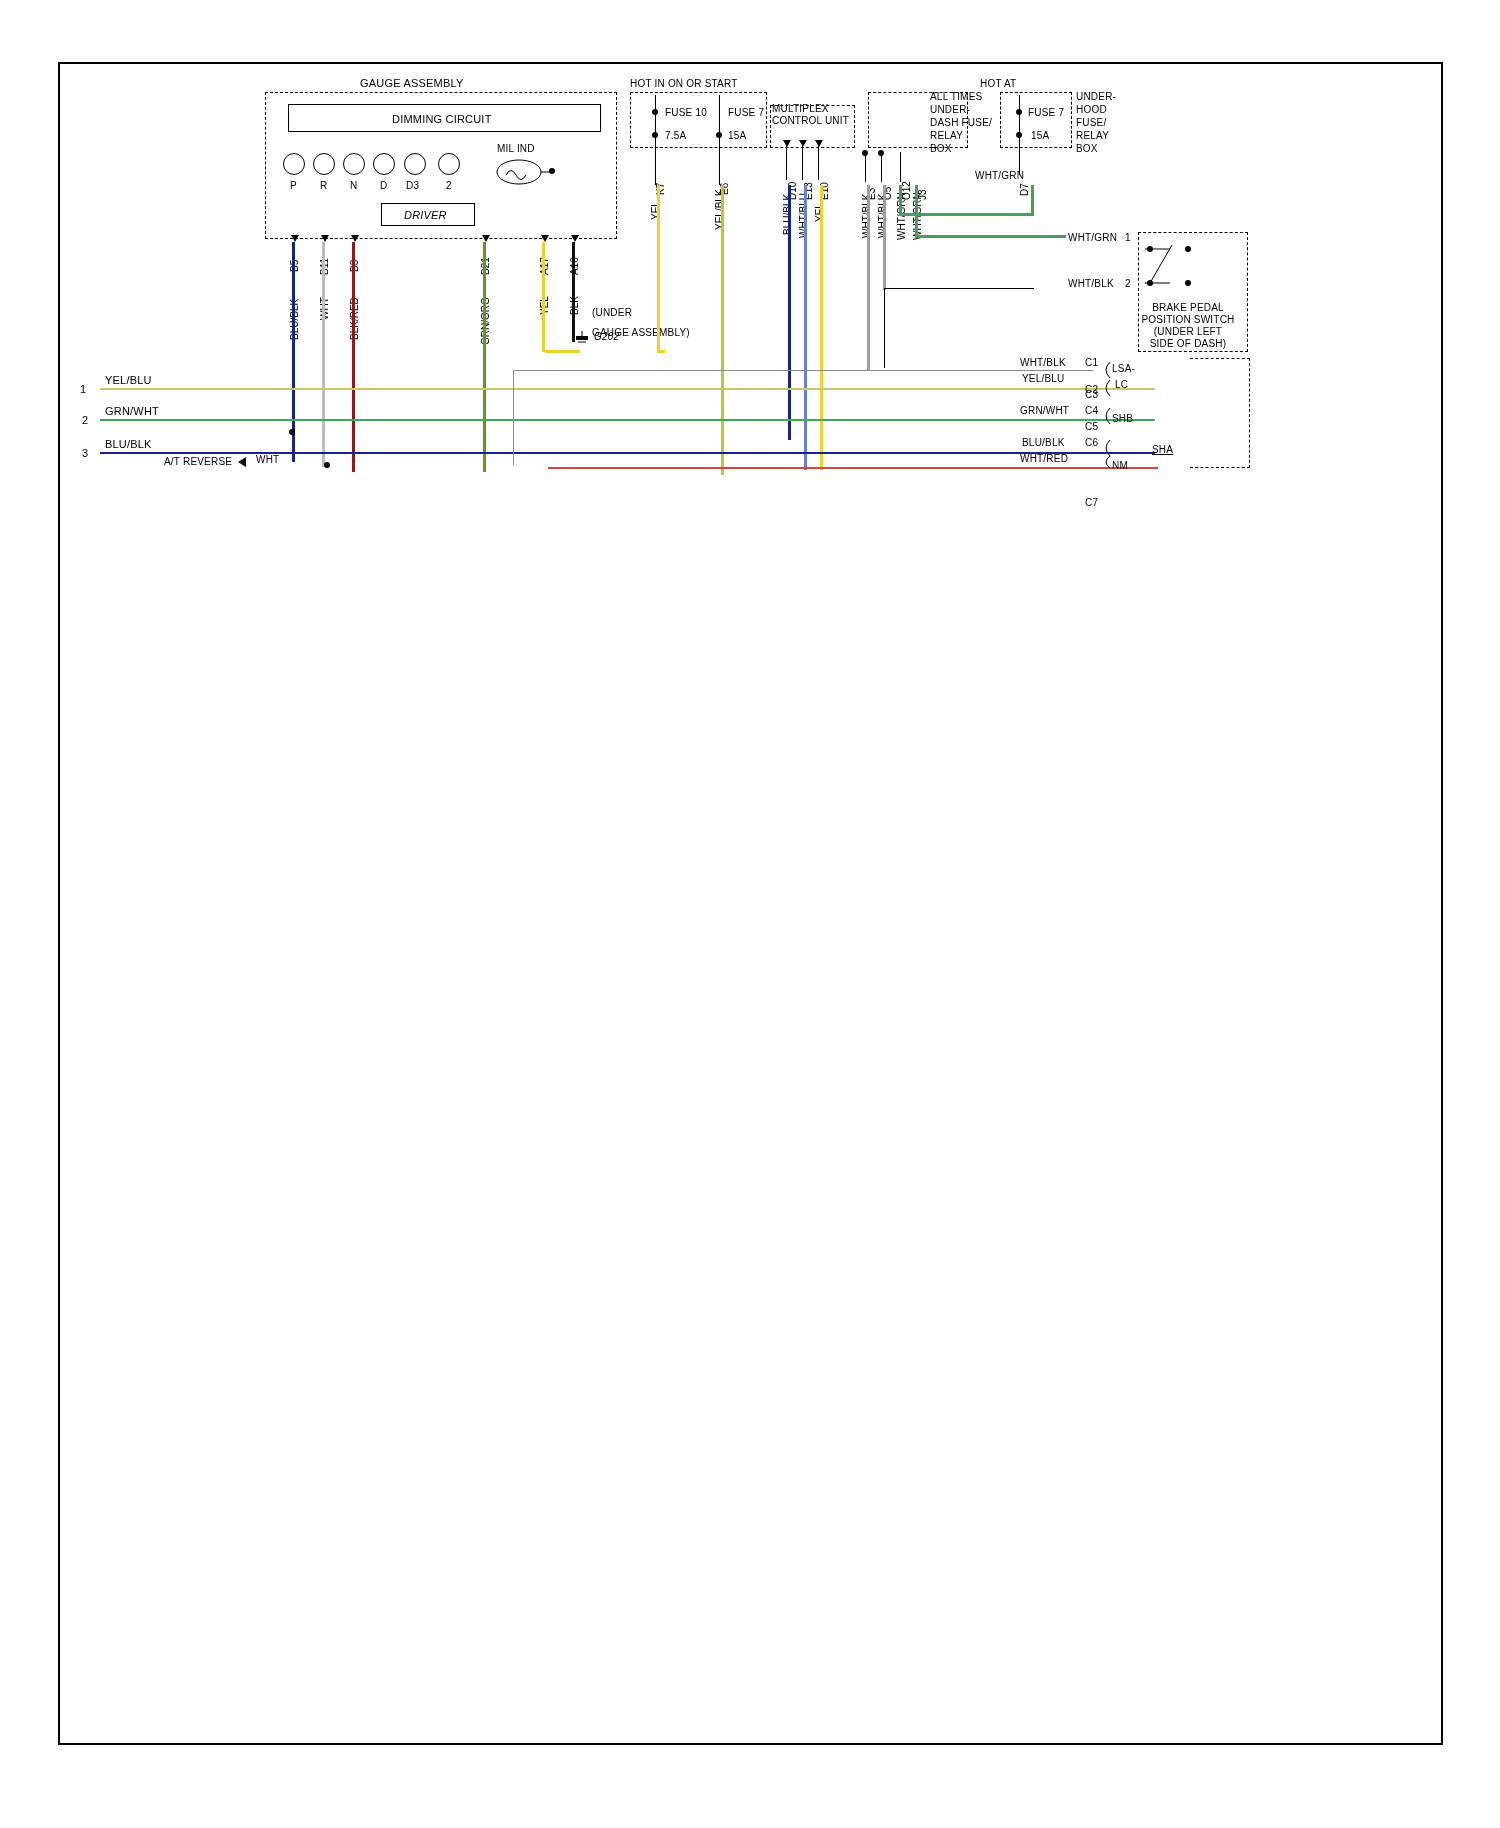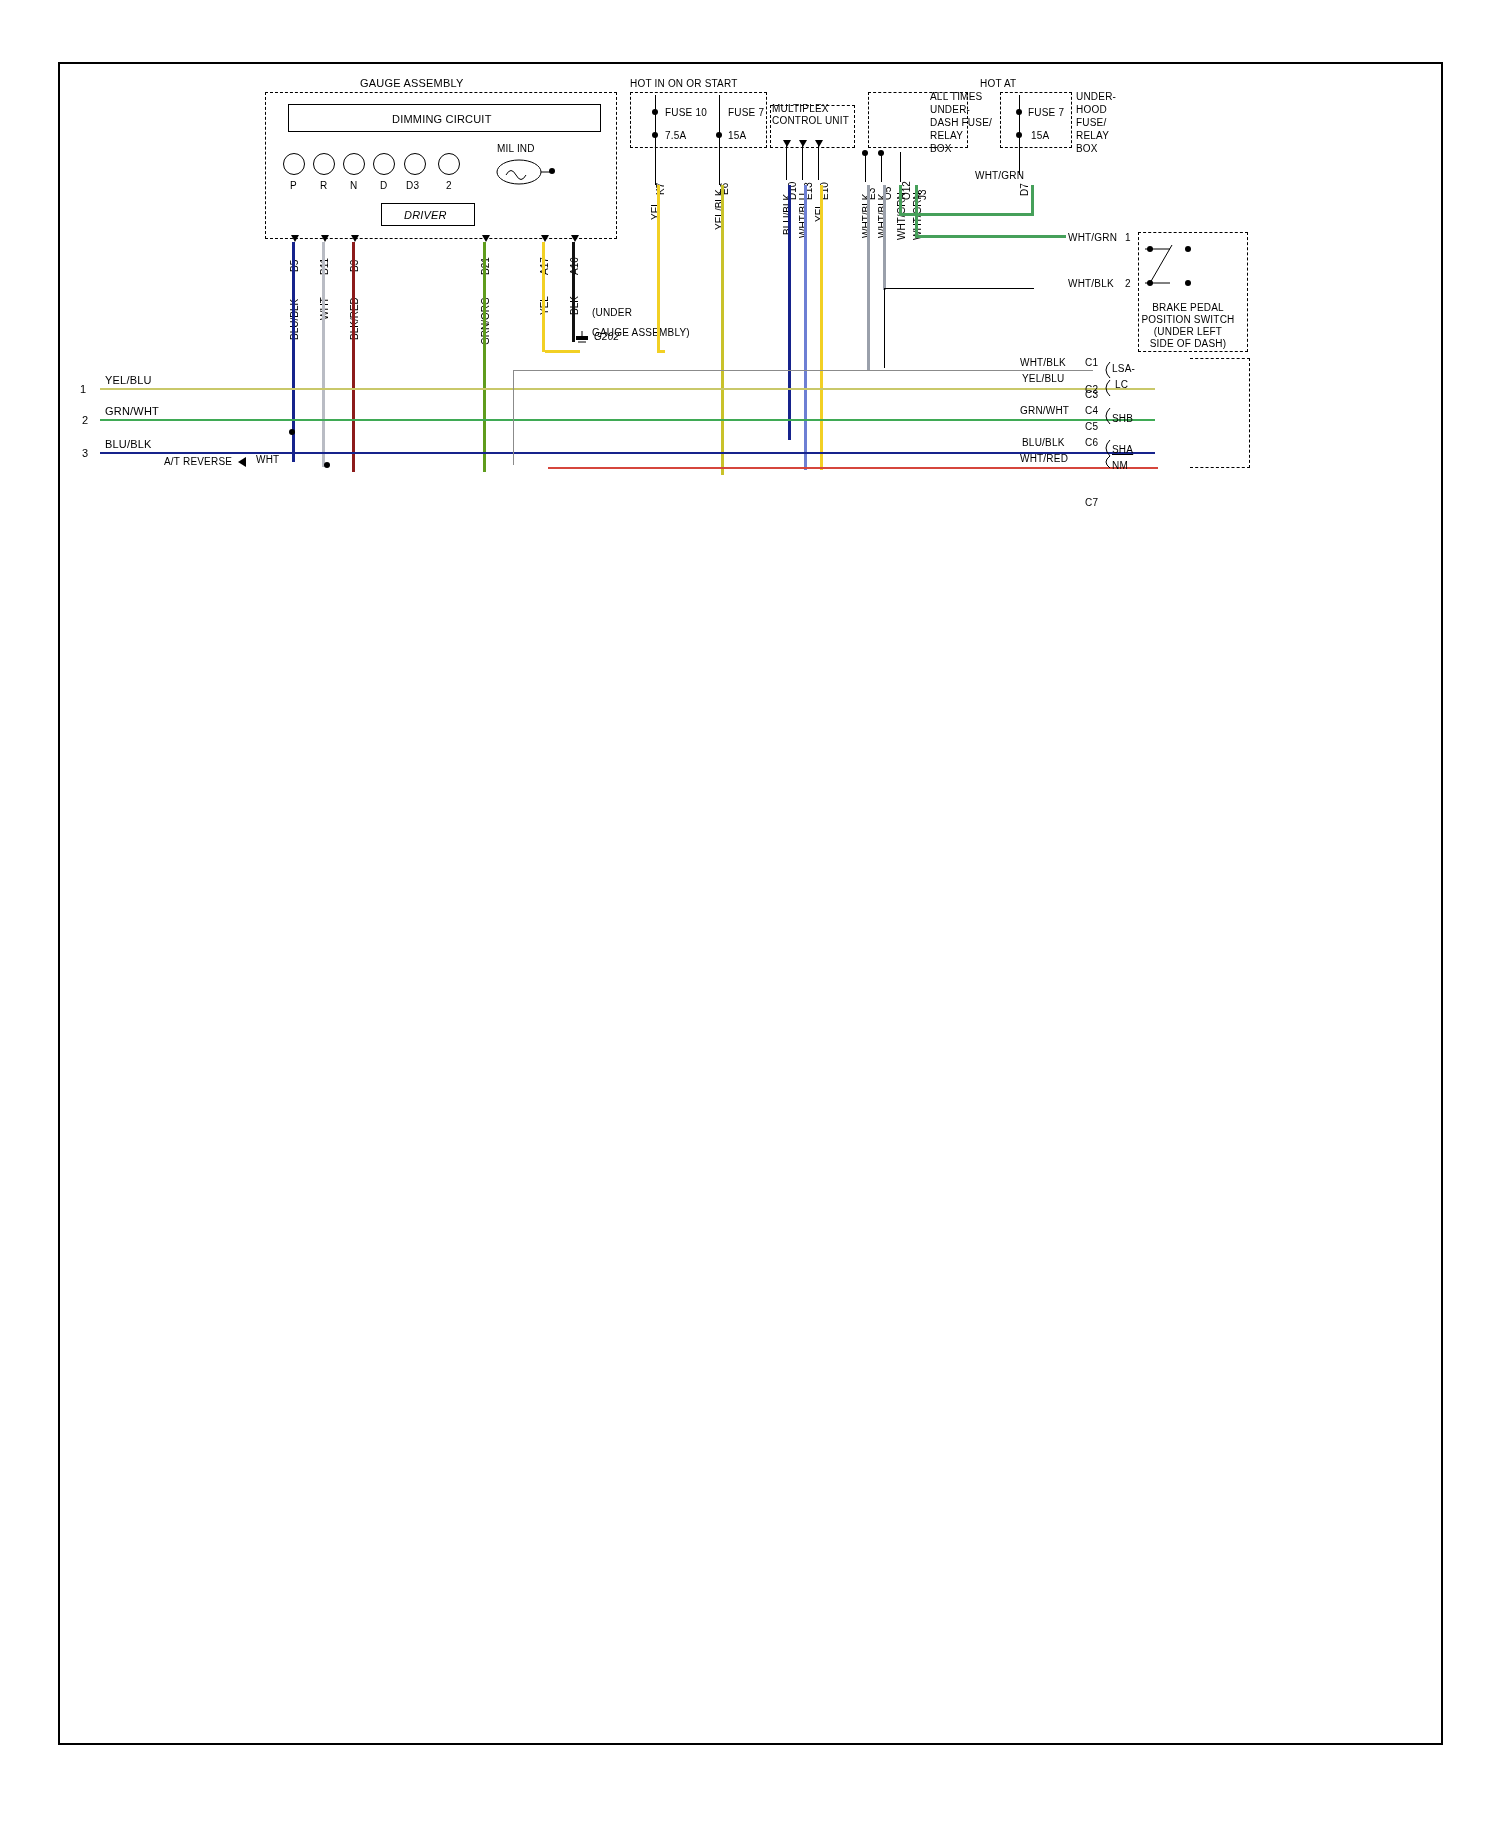--- a/index.html
+++ b/index.html
@@ -306,21 +306,21 @@
   <div class="lbl sm" style="left:1085px;top:389px;">C3</div>
 
   <div class="lbl sm" style="left:1020px;top:405px;">GRN/WHT</div>
   <div class="lbl sm" style="left:1085px;top:405px;">C4</div>
   <div class="lbl sm" style="left:1112px;top:413px;">SHB</div>
 
   <div class="lbl sm" style="left:1085px;top:421px;">C5</div>
 
   <div class="lbl sm" style="left:1022px;top:437px;">BLU/BLK</div>
   <div class="lbl sm" style="left:1085px;top:437px;text-align:center;">C6</div>
-  <div class="lbl sm" style="left:1112px;top:444px;text-decoration:underline;">SHA</div>
+  <div class="lbl sm" style="left:1152px;top:444px;text-decoration:underline;">SHA</div>
 
   <div class="lbl sm" style="left:1020px;top:453px;">WHT/RED</div>
   <div class="lbl sm" style="left:1085px;top:453px;margin-top:44px;">C7</div>
   <div class="lbl sm" style="left:1112px;top:460px;">NM</div>
 
   <svg style="position:absolute;left:1100px;top:358px;" width="14" height="112">
     <path d="M10 4 q-8 8 0 16" fill="none" stroke="#000"></path>
     <path d="M10 22 q-8 8 0 16" fill="none" stroke="#000"></path>
     <path d="M10 50 q-8 8 0 16" fill="none" stroke="#000"></path>
     <path d="M10 82 q-8 8 0 16" fill="none" stroke="#000"></path>

